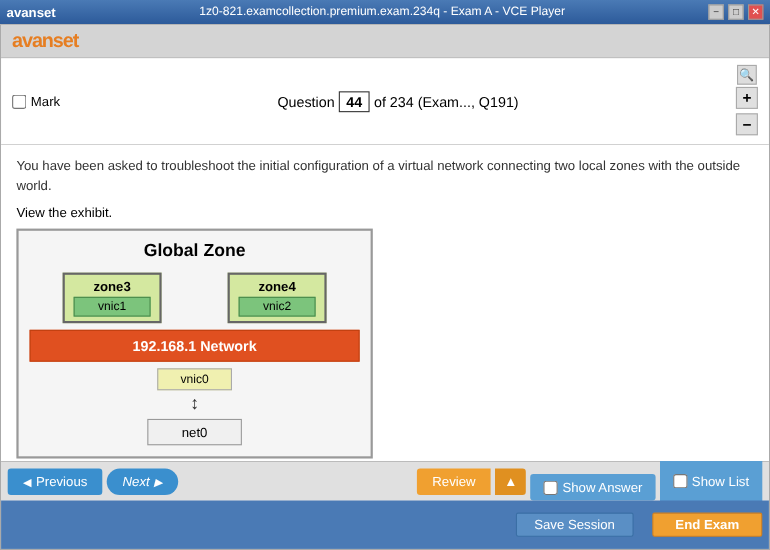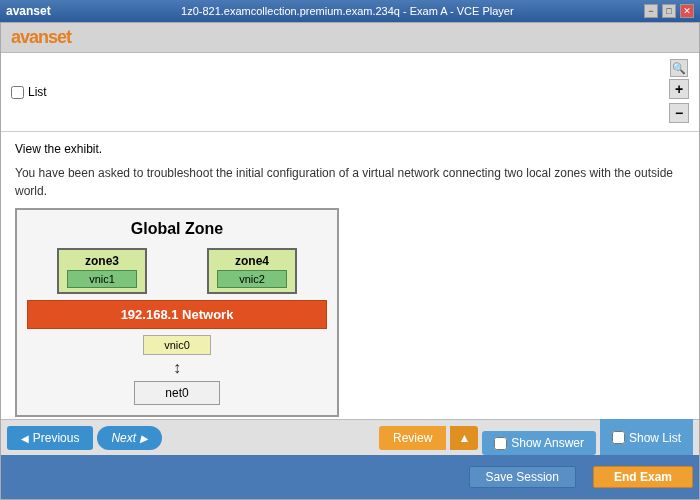--- a/index.html
+++ b/index.html
@@ -283,33 +283,38 @@
 
   <div id="header">
     <div id="logo">
       <span>avan</span><span style="color:#e67e22;">set</span>
     </div>
   </div>
 
   <div id="question-bar">
     <div id="mark-checkbox">
       <input type="checkbox" style="">
-      <span>List</span>
+      <span>Mark</span>
+    </div>
+    <div id="question-info">
+      <span>Question</span>
+      <span id="question-number-box">44</span>
+      <span>of 234 (Exam..., Q191)</span>
     </div>
     <div style="display:flex;flex-direction:column;align-items:center;gap:2px;margin-left:auto;">
       <div style="width:18px;height:18px;background:#ddd;border:1px solid #aaa;display:flex;align-items:center;justify-content:center;font-size:11px;color:#555;">🔍</div>
       <div class="zoom-btn">+</div>
       <div class="zoom-btn">−</div>
     </div>
   </div>
 
   <div id="content">
 
+    <div id="question-text">You have been asked to troubleshoot the initial configuration of a virtual network connecting two local zones with the outside world.</div>
     <div id="exhibit-label">View the exhibit.</div>
-    <div id="question-text">You have been asked to troubleshoot the initial configuration of a virtual network connecting two local zones with the outside world.</div>
 
     <div id="diagram-container">
       <div id="diagram-title">Global Zone</div>
 
       <div id="zones-row">
         <div class="zone-box">
           <div class="zone-title">zone3</div>
           <div class="vnic-box">vnic1</div>
         </div>
         <div class="zone-box">

